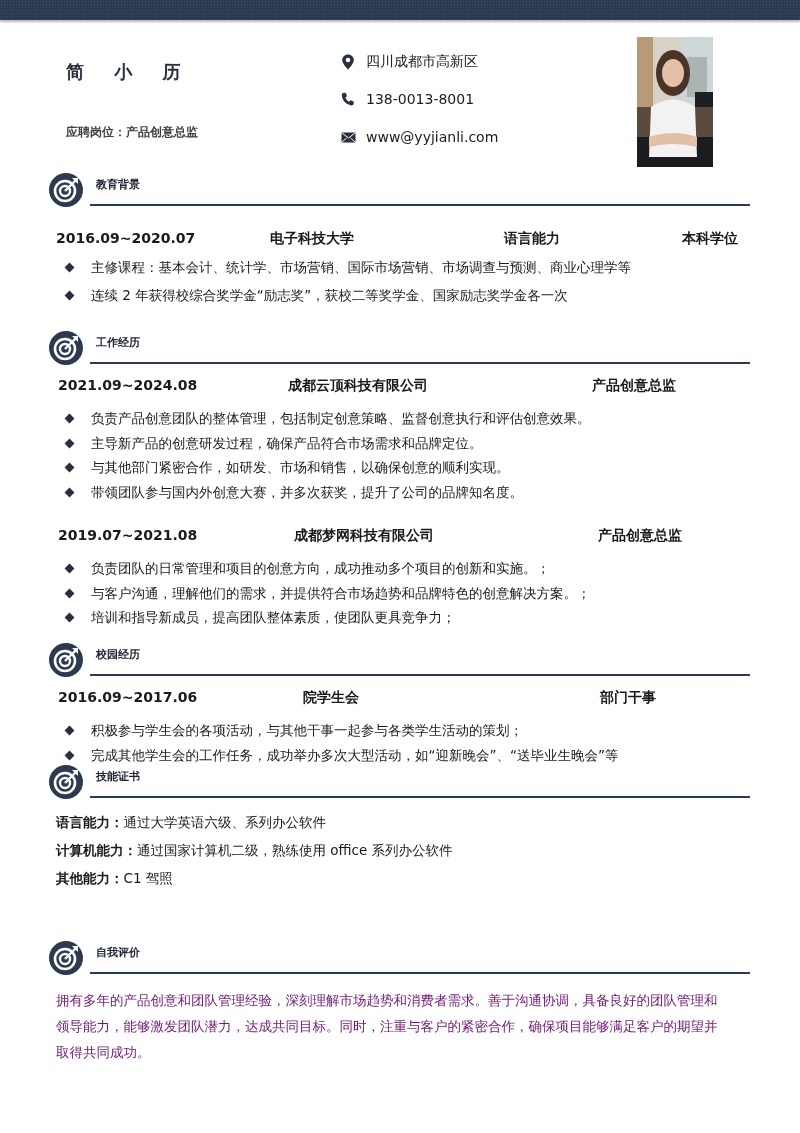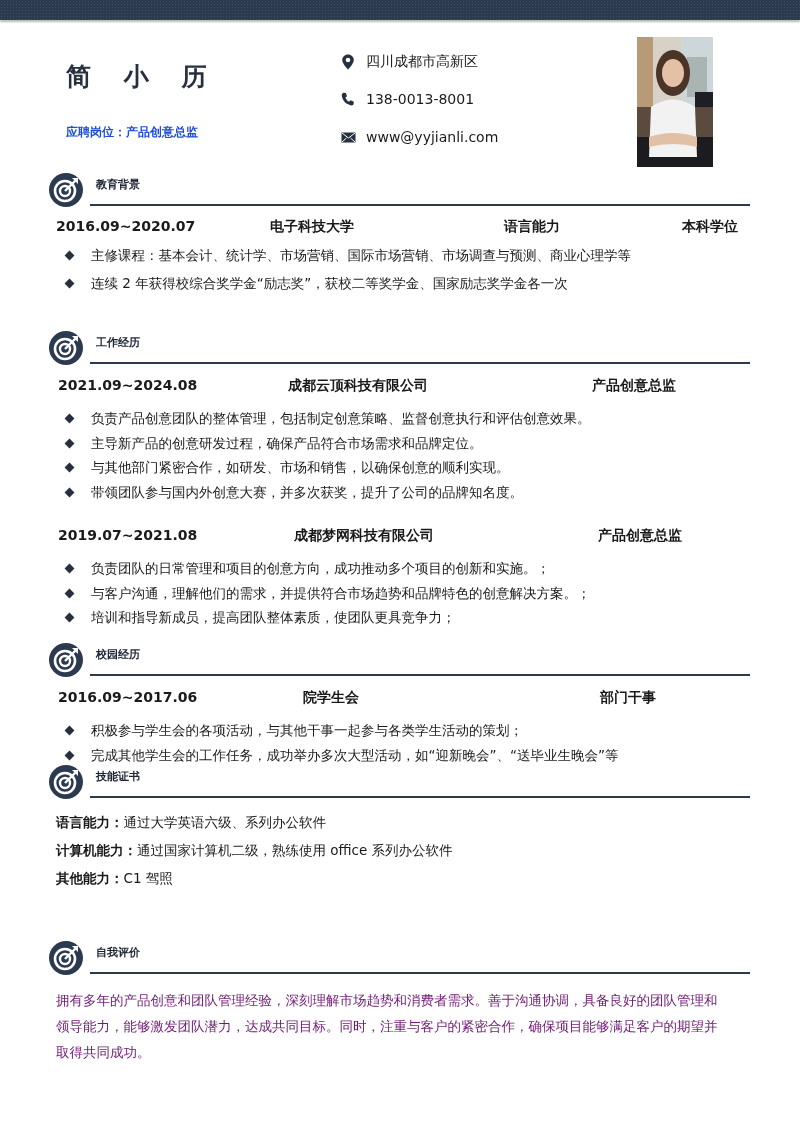--- a/index.html
+++ b/index.html
@@ -8,25 +8,25 @@
     font-family: "DejaVu Sans", "Liberation Sans", sans-serif; color: #1a1a1a;
   }
   .top-band {
     position: absolute; left: 0; top: 0; width: 800px; height: 20px;
     background-color: #2c3a50;
     background-image: radial-gradient(rgba(255,255,255,0.10) 0.8px, transparent 1px);
     background-size: 3px 3px;
     box-shadow: 0 2px 2px #b8b8b8;
   }
   .name {
-    position: absolute; left: 66px; top: 60px; font-size: 25px; font-weight: bold;
+    position: absolute; left: 66px; top: 60px; font-size: 18px; font-weight: bold;
     letter-spacing: 12px; color: #26303f;
   }
   .job {
-    position: absolute; left: 66px; top: 124px; font-size: 12px; font-weight: bold; color: #1d4ed8;
+    position: absolute; left: 66px; top: 124px; font-size: 12px; font-weight: bold; color: #404040;
   }
   .contact { position: absolute; left: 340px; font-size: 14px; color: #1a1a1a; display: flex; align-items: center; }
   .contact .ic { width: 16px; height: 16px; margin-right: 10px; display: inline-flex; align-items: center; justify-content: center; }
   .photo {
     position: absolute; left: 637px; top: 37px; width: 76px; height: 130px; overflow: hidden;
     background: linear-gradient(180deg, #c9c3b7 0%, #a79d8e 40%, #6b6a6a 70%, #2b2a2d 100%);
   }
   .section { position: absolute; left: 48px; width: 702px; }
   .sec-head { position: relative; height: 36px; }
   .sec-icon { position: absolute; left: 0; top: 0; width: 36px; height: 36px; }
@@ -97,21 +97,21 @@
     <svg class="sec-icon" viewBox="0 0 36 36">
       <circle cx="18" cy="18" r="17" fill="#2c3a50"></circle>
       <circle cx="17" cy="19" r="10" fill="none" stroke="#fff" stroke-width="2.6"></circle>
       <circle cx="17" cy="19" r="5" fill="none" stroke="#fff" stroke-width="2.4"></circle>
       <path d="M17 19 L28 8" stroke="#fff" stroke-width="2.4"></path>
       <path d="M24 6 L30 6 L30 12 Z" fill="#fff"></path>
     </svg>
     <div class="sec-title">教育背景</div>
     <div class="sec-line"></div>
   </div>
-  <div class="row-head" style="margin-top:10px;">
+  <div class="row-head" style="margin-top:22px;">
     <span style="left:8px;">2016.09~2020.07</span>
     <span style="left:222px;">电子科技大学</span>
     <span style="left:456px;">语言能力</span>
     <span style="left:634px;">本科学位</span>
   </div>
   <ul class="bullets" style="margin-top:3px;">
     <li><span class="dia"></span><span>主修课程：基本会计、统计学、市场营销、国际市场营销、市场调查与预测、商业心理学等</span></li>
     <li style="margin-top:3px;"><span class="dia"></span><span>连续 2 年获得校综合奖学金“励志奖”，获校二等奖学金、国家励志奖学金各一次</span></li>
   </ul>
 </div>

